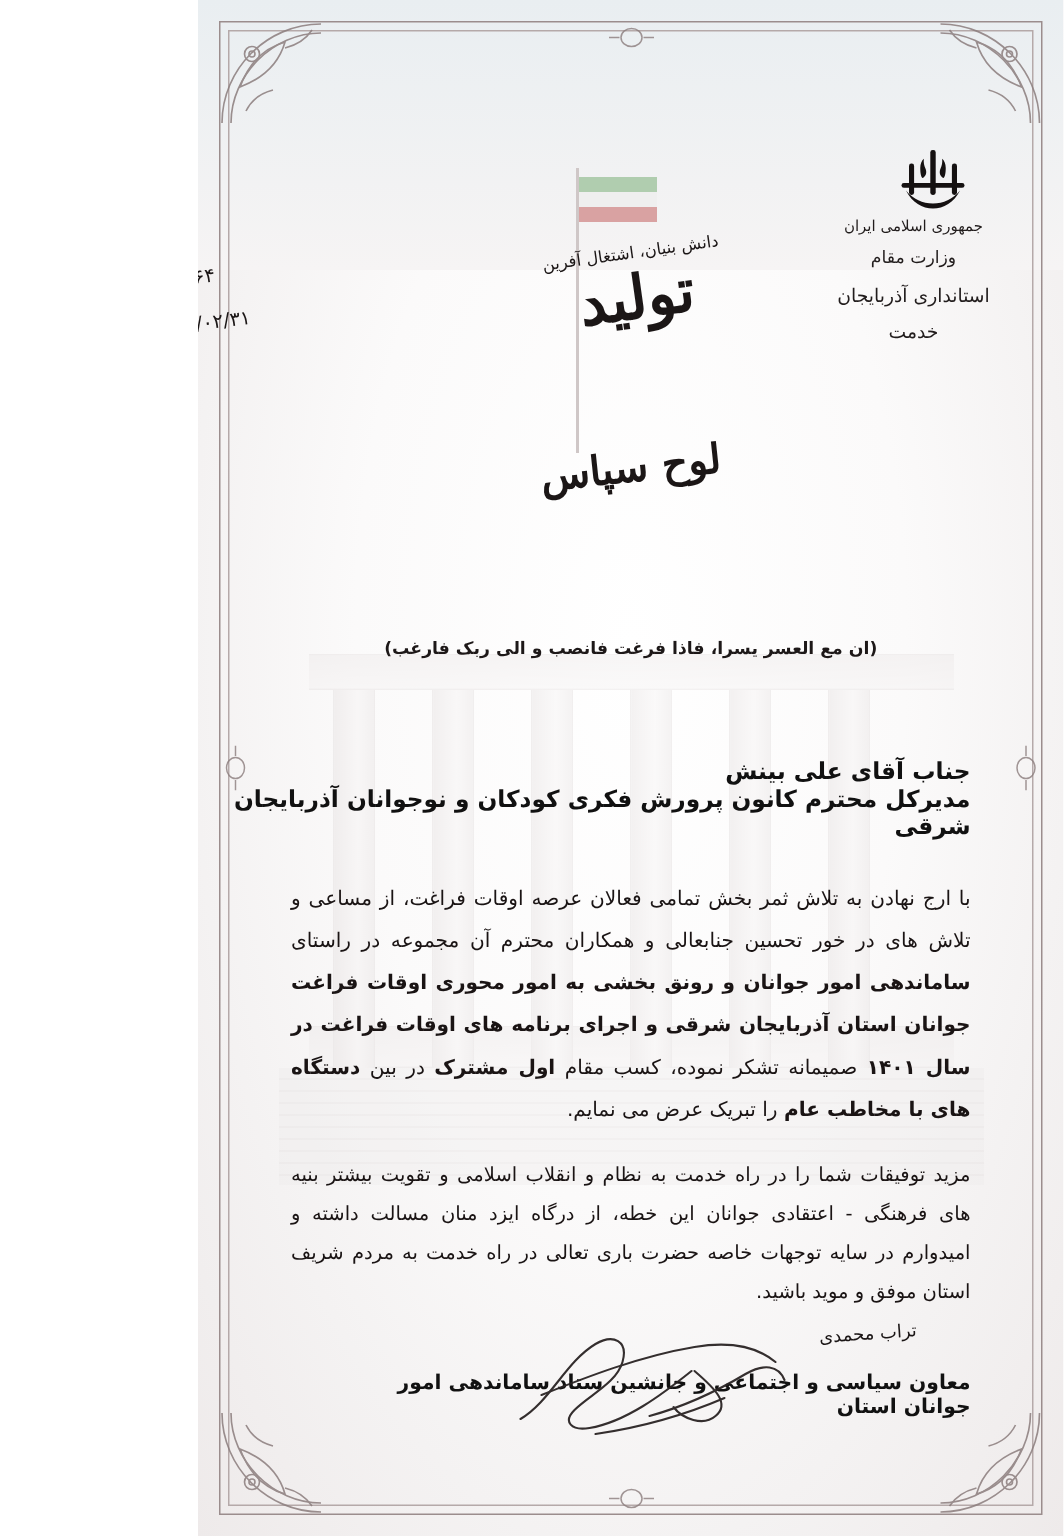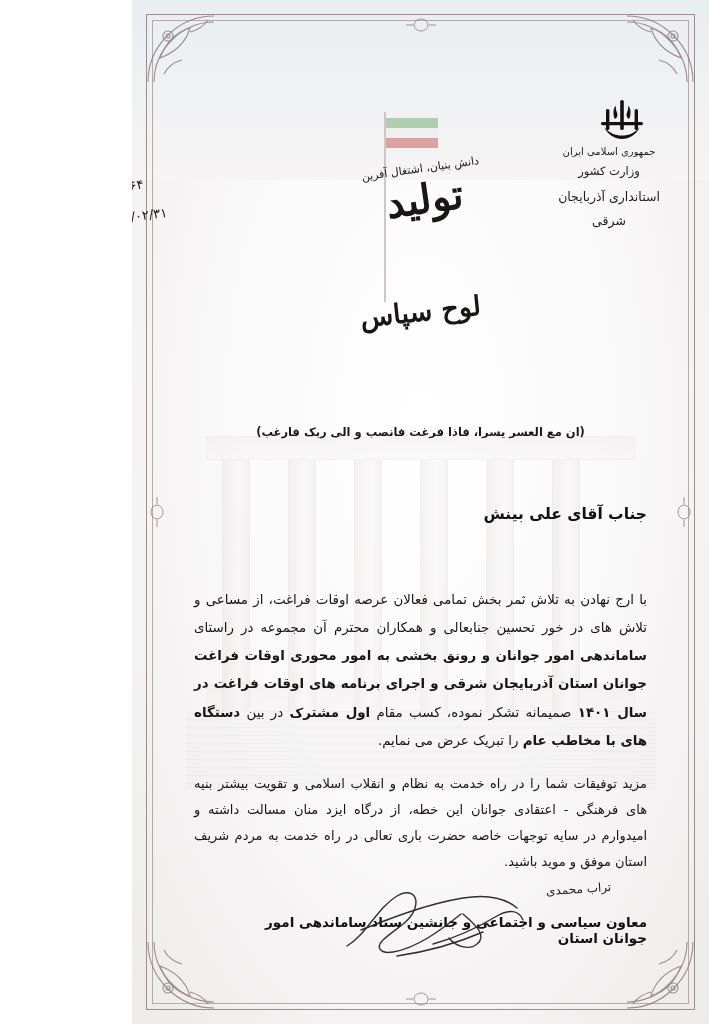--- a/index.html
+++ b/index.html
@@ -355,22 +355,22 @@
         <path d="M17.5 16 c0 -3 1 -5 2.4 -6.2 c-.3 2.6 .2 4.6 1 6.4 c1 2.3 .8 4.6 -1.2 6.2 c-1.5 1.2 -2.2 -2.6 -2.2 -6.4z"></path>
         <path d="M34.5 16 c0 -3 -1 -5 -2.4 -6.2 c.3 2.6 -.2 4.6 -1 6.4 c-1 2.3 -.8 4.6 1.2 6.2 c1.5 1.2 2.2 -2.6 2.2 -6.4z"></path>
         <path d="M8 31 c4 8 11 12 18 12 s14 -4 18 -12 c-5 6 -11 8.6 -18 8.6 S13 37 8 31z"></path>
         <rect x="5" y="26" width="42" height="3.2" rx="1.6"></rect>
       </g>
     </svg>
   </div>
 
   <div class="org-lines">
     <div class="l1">جمهوری اسلامی ایران</div>
-    <div class="l2">وزارت کشور</div>
-    <div class="l3">استانداری آذربایجان شرقی</div>
+    <div class="l2">وزارت مقام</div>
+    <div class="l3">استانداری آذربایجان خدمت</div>
   </div>
 
   <div class="flagpole"></div>
   <div class="flag">
     <i class="g"></i>
       <i class="w"></i>
       <i class="r"></i>
   </div>
 
   <div class="slogan">
@@ -390,20 +390,21 @@
   </div>
 
   <div class="title-lohe">لوح سپاس</div>
 
   <div class="verse">
     <div class="ar">(ان مع العسر یسرا، فاذا فرغت فانصب و الی ربک فارغب)</div>
   </div>
 
   <div class="addressee">
     <div class="a1">جناب آقای علی بینش</div>
+    <div class="a2">مدیرکل محترم کانون پرورش فکری کودکان و نوجوانان آذربایجان شرقی</div>
   </div>
 
   <div class="body">
     <p class="p1"><span>با ارج نهادن به تلاش ثمر بخش تمامی فعالان عرصه اوقات فراغت، از مساعی و تلاش های در خور تحسین جنابعالی و همکاران محترم آن مجموعه در راستای </span><span class="b">ساماندهی امور جوانان و رونق بخشی به امور محوری اوقات فراغت جوانان استان آذربایجان شرقی و اجرای برنامه های اوقات فراغت در سال ۱۴۰۱</span><span> صمیمانه تشکر نموده، کسب مقام </span><span class="b">اول  مشترک</span><span> در بین </span><span class="b">دستگاه های با مخاطب عام</span><span> را تبریک عرض می نمایم.</span></p>
     <p class="p2">مزید توفیقات شما را در راه خدمت به نظام و انقلاب اسلامی و تقویت بیشتر بنیه های فرهنگی - اعتقادی جوانان این خطه، از درگاه ایزد منان مسالت داشته و امیدوارم در سایه توجهات خاصه حضرت باری تعالی در راه خدمت به مردم شریف استان موفق و موید باشید.</p>
   </div>
 
   <div class="signature">
     <div class="sign-name">تراب محمدی</div>
     <svg class="scribble" viewBox="0 0 210 86">

